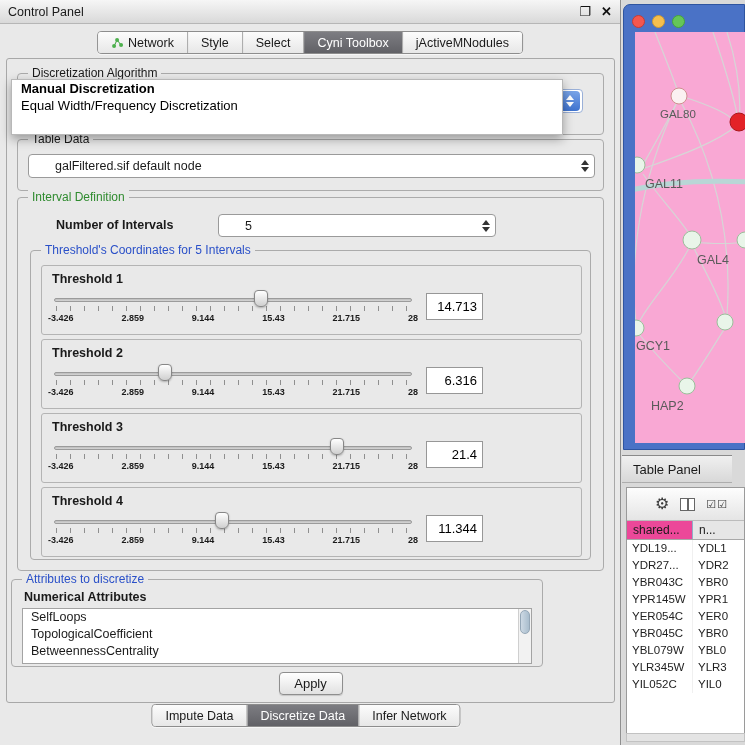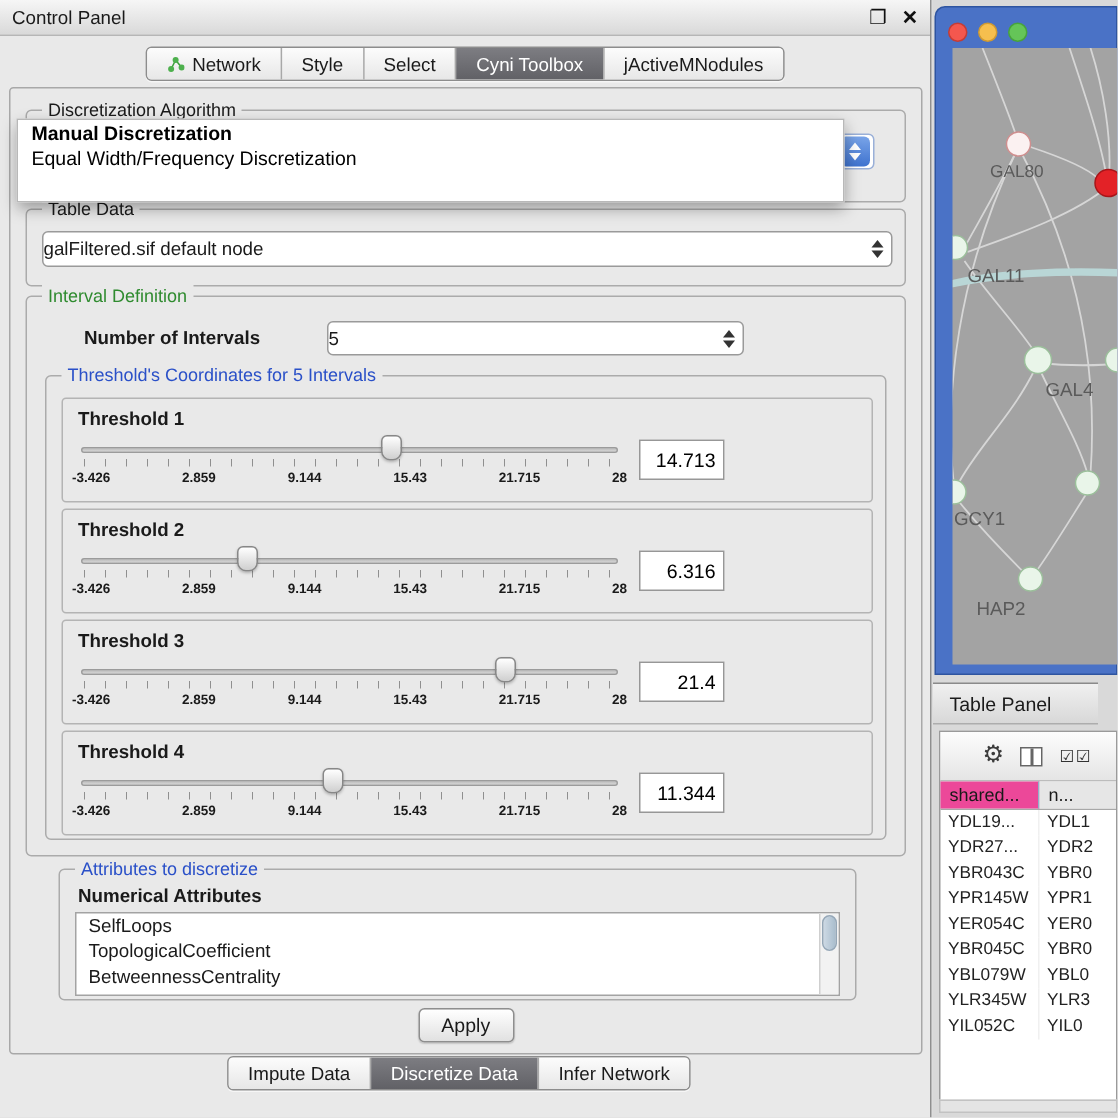--- a/index.html
+++ b/index.html
@@ -23,21 +23,21 @@
 
   .main-frame { position:absolute; left:6px; top:58px; width:609px; height:645px; border:1px solid #a8a8a8; border-radius:3px; background:#e9e9e9; }
 
   
   .group { position:absolute; border:1px solid #ababab; border-radius:4px; }
   .group > .gtitle { position:absolute; top:-8px; left:10px; background:#e9e9e9; padding:0 4px; font-size:12px; line-height:14px; }
   .gtitle.green { color:#2f8b2f; }
   .gtitle.blue { color:#2a50c8; }
 
   
-  .combo { position:absolute; height:24px; background:#fff; border:1px solid #9a9a9a; border-radius:4px; display:flex; align-items:center; padding-left:0; font-size:12.5px; }
+  .combo { position:absolute; height:24px; background:#fff; border:1px solid #9a9a9a; border-radius:4px; display:flex; align-items:center; padding-left:26px; font-size:12.5px; }
   .combo .ctext { flex:1; overflow:hidden; white-space:nowrap; }
   .stepper { display:flex; flex-direction:column; align-items:center; justify-content:center; width:18px; height:100%; }
   .tri-up { width:0; height:0; border-left:4px solid transparent; border-right:4px solid transparent; border-bottom:5px solid #333; margin-bottom:2px; }
   .tri-down { width:0; height:0; border-left:4px solid transparent; border-right:4px solid transparent; border-top:5px solid #333; }
   .stepper.blue { width:20px; border-radius:4px; background:linear-gradient(#79a4e8,#3f73cf); margin-right:2px; height:20px; align-self:center; }
   .stepper.blue .tri-up { border-bottom-color:#fff; }
   .stepper.blue .tri-down { border-top-color:#fff; }
 
   
   .popup { position:absolute; left:4px; top:20px; width:552px; height:56px; background:#fff; border:1px solid #b8b8b8; box-shadow:0 4px 10px rgba(0,0,0,.35); z-index:30; }
@@ -66,21 +66,21 @@
   .apply-btn { position:absolute; left:50%; transform:translateX(-50%); top:613px; width:64px; height:23px; border:1px solid #8e8e8e; border-radius:4px; background:linear-gradient(#ffffff,#e1e1e1); font-size:13px; text-align:center; line-height:21px; box-shadow:0 1px 1px rgba(0,0,0,.15); }
 
   
   .right-panel { position:absolute; left:622px; top:0; width:123px; height:745px; background:#d9d9d9; }
   .network-window { position:absolute; left:1px; top:4px; width:122px; height:446px; background:#4a72c6; border:1px solid #2e54a0; border-radius:7px 0 0 0; }
   .traffic { position:absolute; top:10px; left:8px; display:flex; gap:7px; }
   .light { width:13px; height:13px; border-radius:50%; }
   .light.red { background:#f4574e; border:1px solid #c43c36; }
   .light.yellow { background:#f6bf4e; border:1px solid #cf9a32; }
   .light.green { background:#65c558; border:1px solid #47a33c; }
-  .net-canvas { position:absolute; left:11px; top:27px; width:110px; height:411px; background:#a3a3a3; overflow:hidden; }
+  .net-canvas { position:absolute; left:11px; top:27px; width:110px; height:411px; background:#f9a8d4; overflow:hidden; }
 
   .tp-header { position:absolute; left:0; top:455px; width:110px; height:28px; background:linear-gradient(#f0f0f0,#d8d8d8); border-top:1px solid #8a8a8a; border-bottom:1px solid #adadad; font-size:13px; display:flex; align-items:center; padding-left:11px; }
 
   .table-frame { position:absolute; left:4px; top:487px; width:119px; height:252px; background:#fff; border:1px solid #9a9a9a; }
   .tbl-toolbar { height:33px; background:linear-gradient(#fdfdfd,#e5e5e5); border-bottom:1px solid #bcbcbc; display:flex; align-items:center; padding-left:28px; gap:11px; }
   .gear { font-size:16px; color:#3c3c3c; line-height:1; }
   .cols-icon { width:15px; height:13px; background:#fff; border:1.5px solid #666; position:relative; }
   .cols-icon::after { content:""; position:absolute; left:6px; top:0; width:1.5px; height:100%; background:#666; }
   .checks { font-size:11px; color:#333; letter-spacing:1px; white-space:nowrap; }
   .tbl-head { display:flex; height:19px; border-bottom:1px solid #a8a8a8; font-size:12px; }
@@ -252,21 +252,21 @@
                   <span>28</span>
               </div>
             </div>
             <input class="thr-value" value="11.344" style="">
           </div>
         </div>
 
       </div>
     </div>
 
-    <div class="group" style="left:32px; top:520px; width:532px; height:88px;">
+    <div class="group" style="left:4px; top:520px; width:532px; height:88px;">
       <span class="gtitle blue">Attributes to discretize</span>
       <span class="attr-sub">Numerical Attributes</span>
       <div class="attr-list">
         <div class="item">SelfLoops</div>
         <div class="item">TopologicalCoefficient</div>
         <div class="item">BetweennessCentrality</div>
         <div class="vscroll">
             <div class="vthumb"></div>
           </div>
       </div>

